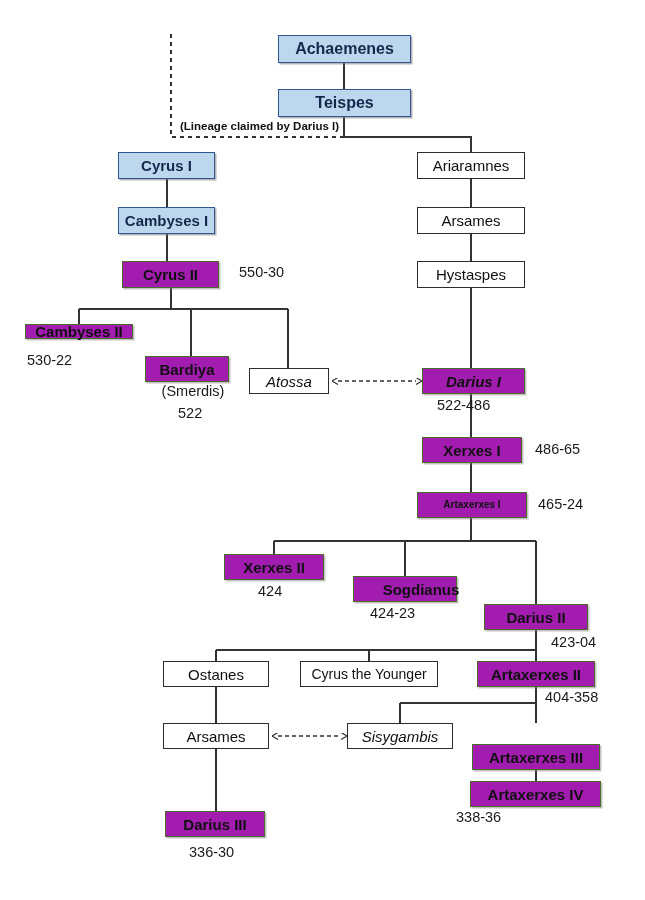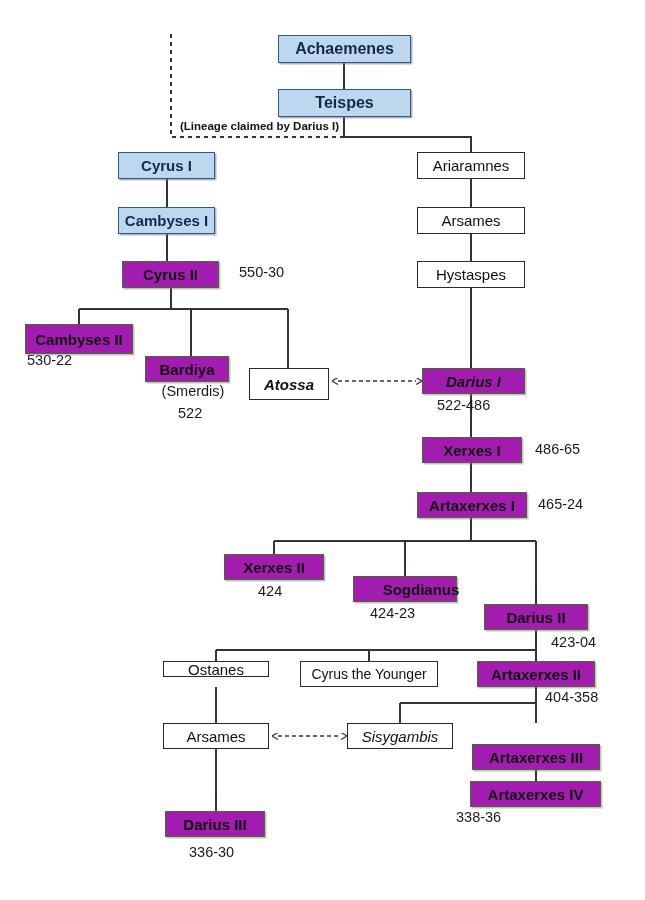--- a/index.html
+++ b/index.html
@@ -158,33 +158,33 @@
       <line x1="278" y1="736" x2="341" y2="736" marker-start="url(#arrL)" marker-end="url(#arrR)"></line>
     </g>
   </svg>
 
   <div id="layer">
       <div class="node blue" style="left: 278px; top: 35px; width: 133px; height: 28px; font-size: 16px;">Achaemenes</div>
       <div class="node blue" style="left: 278px; top: 89px; width: 133px; height: 28px; font-size: 16px;">Teispes</div>
       <div class="node blue" style="left: 118px; top: 152px; width: 97px; height: 27px; font-size: 15px;">Cyrus I</div>
       <div class="node blue" style="left: 118px; top: 207px; width: 97px; height: 27px; font-size: 15px;">Cambyses I</div>
       <div class="node green" style="left: 122px; top: 261px; width: 97px; height: 27px; font-size: 15px;">Cyrus II</div>
-      <div class="node green" style="left: 25px; top: 324px; width: 108px; height: 30px; font-size: 15px;">Cambyses II</div>
+      <div class="node green" style="left: 25px; top: 324px; width: 108px; height: 15px; font-size: 15px;">Cambyses II</div>
       <div class="node green" style="left: 145px; top: 356px; width: 84px; height: 26px; font-size: 15px;">Bardiya</div>
-      <div class="node plain italic" style="left: 249px; top: 368px; width: 80px; height: 32px; font-size: 15px; font-weight: bold;">Atossa</div>
+      <div class="node plain italic" style="left: 249px; top: 368px; width: 80px; height: 26px; font-size: 15px;">Atossa</div>
       <div class="node plain" style="left: 417px; top: 152px; width: 108px; height: 27px; font-size: 15px;">Ariaramnes</div>
       <div class="node plain" style="left: 417px; top: 207px; width: 108px; height: 27px; font-size: 15px;">Arsames</div>
       <div class="node plain" style="left: 417px; top: 261px; width: 108px; height: 27px; font-size: 15px;">Hystaspes</div>
       <div class="node green" style="left: 422px; top: 368px; width: 103px; height: 26px; font-size: 15px; font-style: italic;">Darius I</div>
       <div class="node green" style="left: 422px; top: 437px; width: 100px; height: 26px; font-size: 15px;">Xerxes I</div>
-      <div class="node green" style="left: 417px; top: 492px; width: 110px; height: 26px; font-size: 15px;">Artaxerxes I</div>
+      <div class="node green" style="left: 417px; top: 492px; width: 110px; height: 26px; font-size: 10px;">Artaxerxes I</div>
       <div class="node green" style="left: 224px; top: 554px; width: 100px; height: 26px; font-size: 15px;">Xerxes II</div>
       <div class="node green" style="left: 353px; top: 576px; width: 104px; height: 26px; font-size: 15px; padding-left: 32px;">Sogdianus</div>
       <div class="node green" style="left: 484px; top: 604px; width: 104px; height: 26px; font-size: 15px;">Darius II</div>
-      <div class="node plain" style="left: 163px; top: 661px; width: 106px; height: 16px; font-size: 15px;">Ostanes</div>
+      <div class="node plain" style="left: 163px; top: 661px; width: 106px; height: 26px; font-size: 15px;">Ostanes</div>
       <div class="node plain" style="left: 300px; top: 661px; width: 138px; height: 26px; font-size: 14px;">Cyrus the Younger</div>
       <div class="node green" style="left: 477px; top: 661px; width: 118px; height: 26px; font-size: 15px;">Artaxerxes II</div>
       <div class="node plain" style="left: 163px; top: 723px; width: 106px; height: 26px; font-size: 15px;">Arsames</div>
       <div class="node plain italic" style="left: 347px; top: 723px; width: 106px; height: 26px; font-size: 15px;">Sisygambis</div>
       <div class="node green" style="left: 472px; top: 744px; width: 128px; height: 26px; font-size: 15px;">Artaxerxes III</div>
       <div class="node green" style="left: 470px; top: 781px; width: 131px; height: 26px; font-size: 15px;">Artaxerxes IV</div>
       <div class="node green" style="left: 165px; top: 811px; width: 100px; height: 26px; font-size: 15px; text-align: right;">Darius III</div>
       <div class="date" style="left: 239px; top: 265px;">550-30</div>
       <div class="date" style="left: 27px; top: 353px;">530-22</div>
       <div class="date" style="left: 178px; top: 406px;">522</div>

